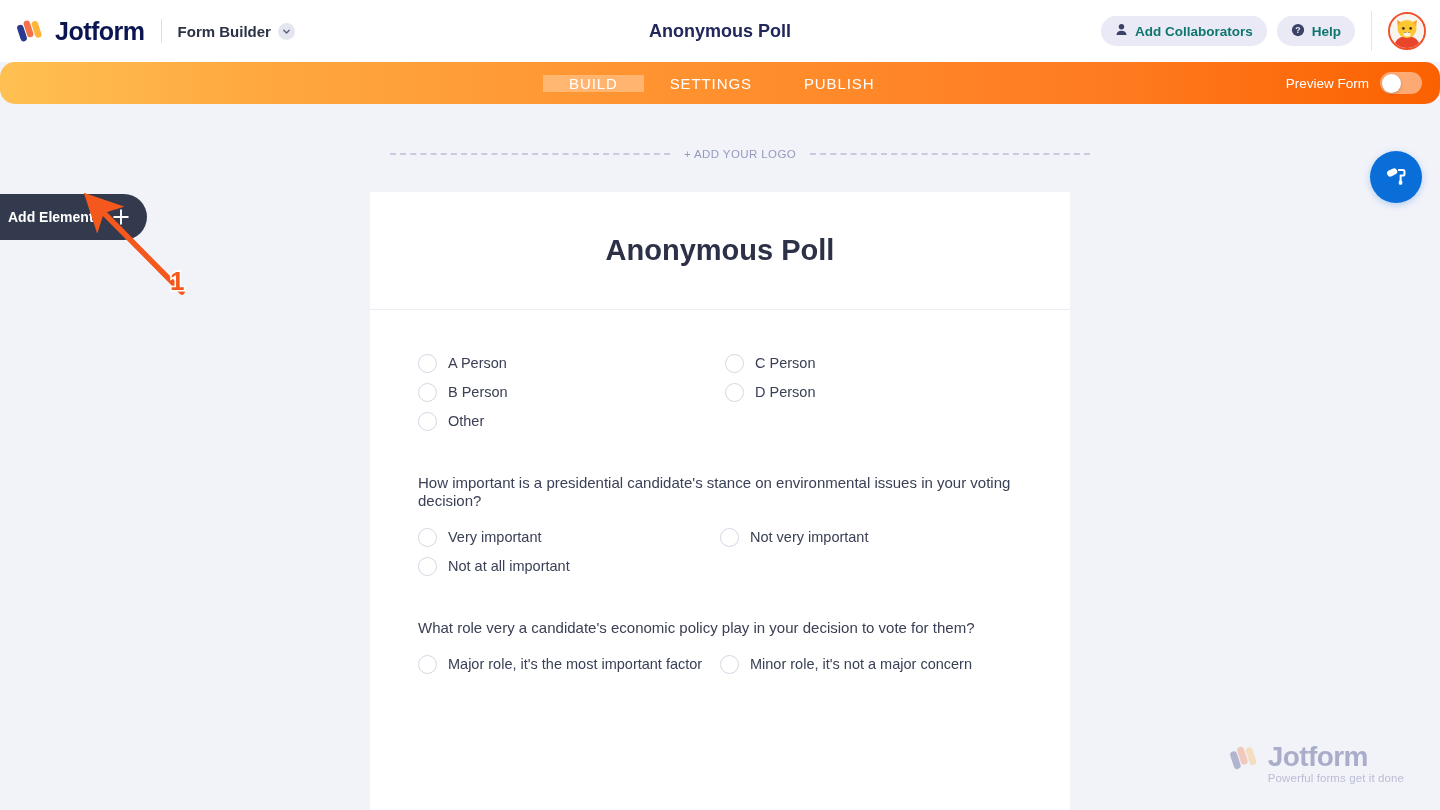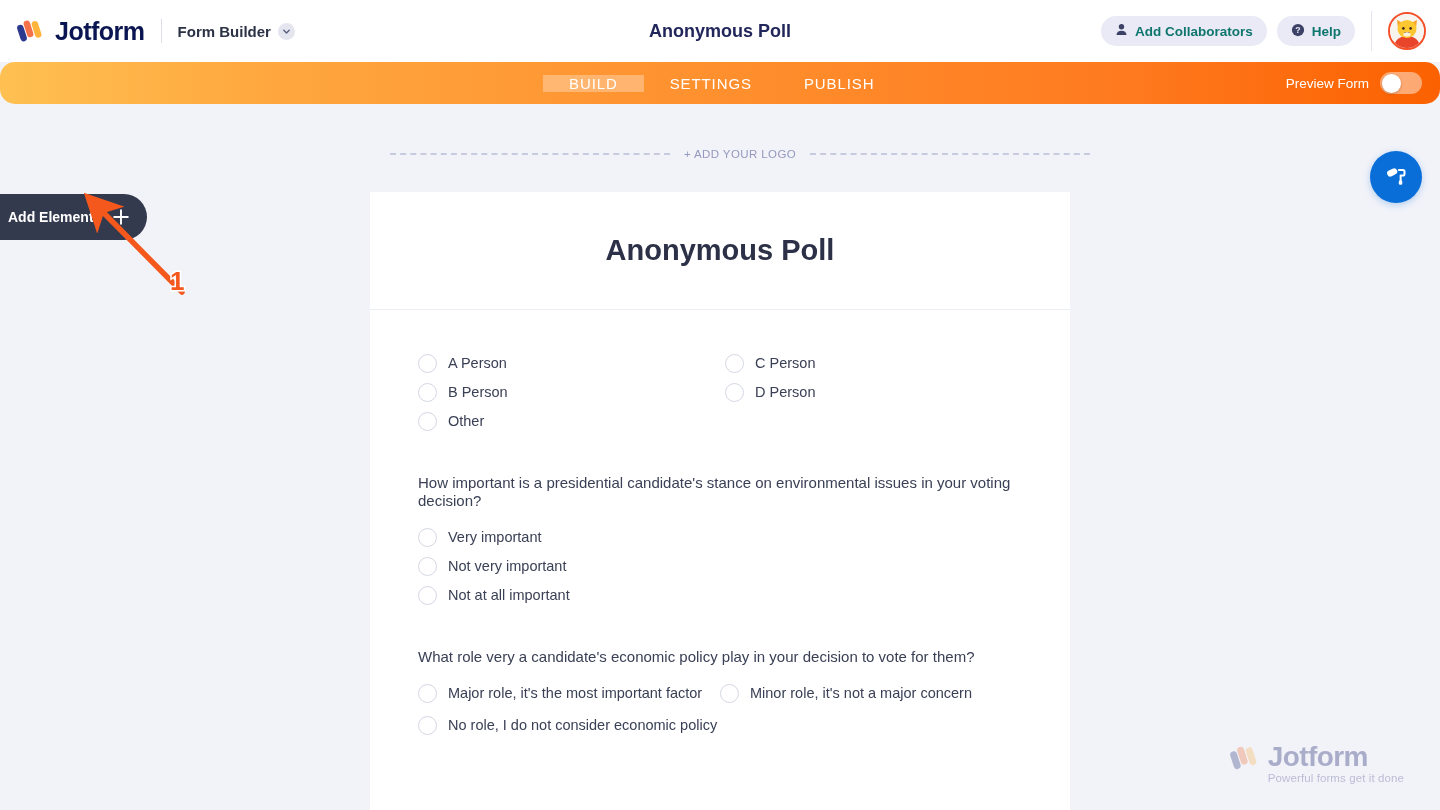--- a/index.html
+++ b/index.html
@@ -167,21 +167,21 @@
   }
   .form-body { padding: 42px 48px 30px 48px; }
 
   .question { margin-bottom: 42px; }
   .q-label {
     font-size: 15px; color: #3a4055; line-height: 1.2;
     margin-bottom: 16px; max-width: 600px;
   }
   .opts { display: grid; row-gap: 7px; }
   .opts.cols3 { grid-template-columns: repeat(2, 1fr); column-gap: 10px; }
-  .opts.cols2 { grid-template-columns: repeat(1, 1fr); }
+  .opts.cols2 { grid-template-columns: repeat(2, 1fr); }
   .opts.cols1 { grid-template-columns: 1fr 1fr; row-gap: 10px; }
   .opt {
     display: flex; align-items: center; gap: 11px;
     cursor: pointer; min-height: 22px;
   }
   .radio {
     width: 19px; height: 19px; flex: 0 0 19px;
     border: 1.5px solid #d5d8e4;
     border-radius: 50%;
     background: #fff;
@@ -373,24 +373,20 @@
           <div class="q-label">What role very a candidate's economic policy play in your decision to vote for them?</div>
           <div class="opts cols1">
             <label class="opt">
               <span class="radio"></span>
               <span class="opt-text">Major role, it's the most important factor</span>
             </label>
             <label class="opt">
               <span class="radio"></span>
               <span class="opt-text">Minor role, it's not a major concern</span>
             </label>
-            <label class="opt">
-              <span class="radio"></span>
-              <span class="opt-text">No role, I do not consider economic policy</span>
-            </label>
           </div>
         </div>
 
       </div>
     </div>
 
     <button class="fab">
       <span>
         <svg width="25" height="25" viewBox="0 0 26 26">
           <rect x="3" y="6.5" width="11" height="6.6" rx="3.3" fill="#ffffff" transform="rotate(-27 8.5 9.8)"></rect>

